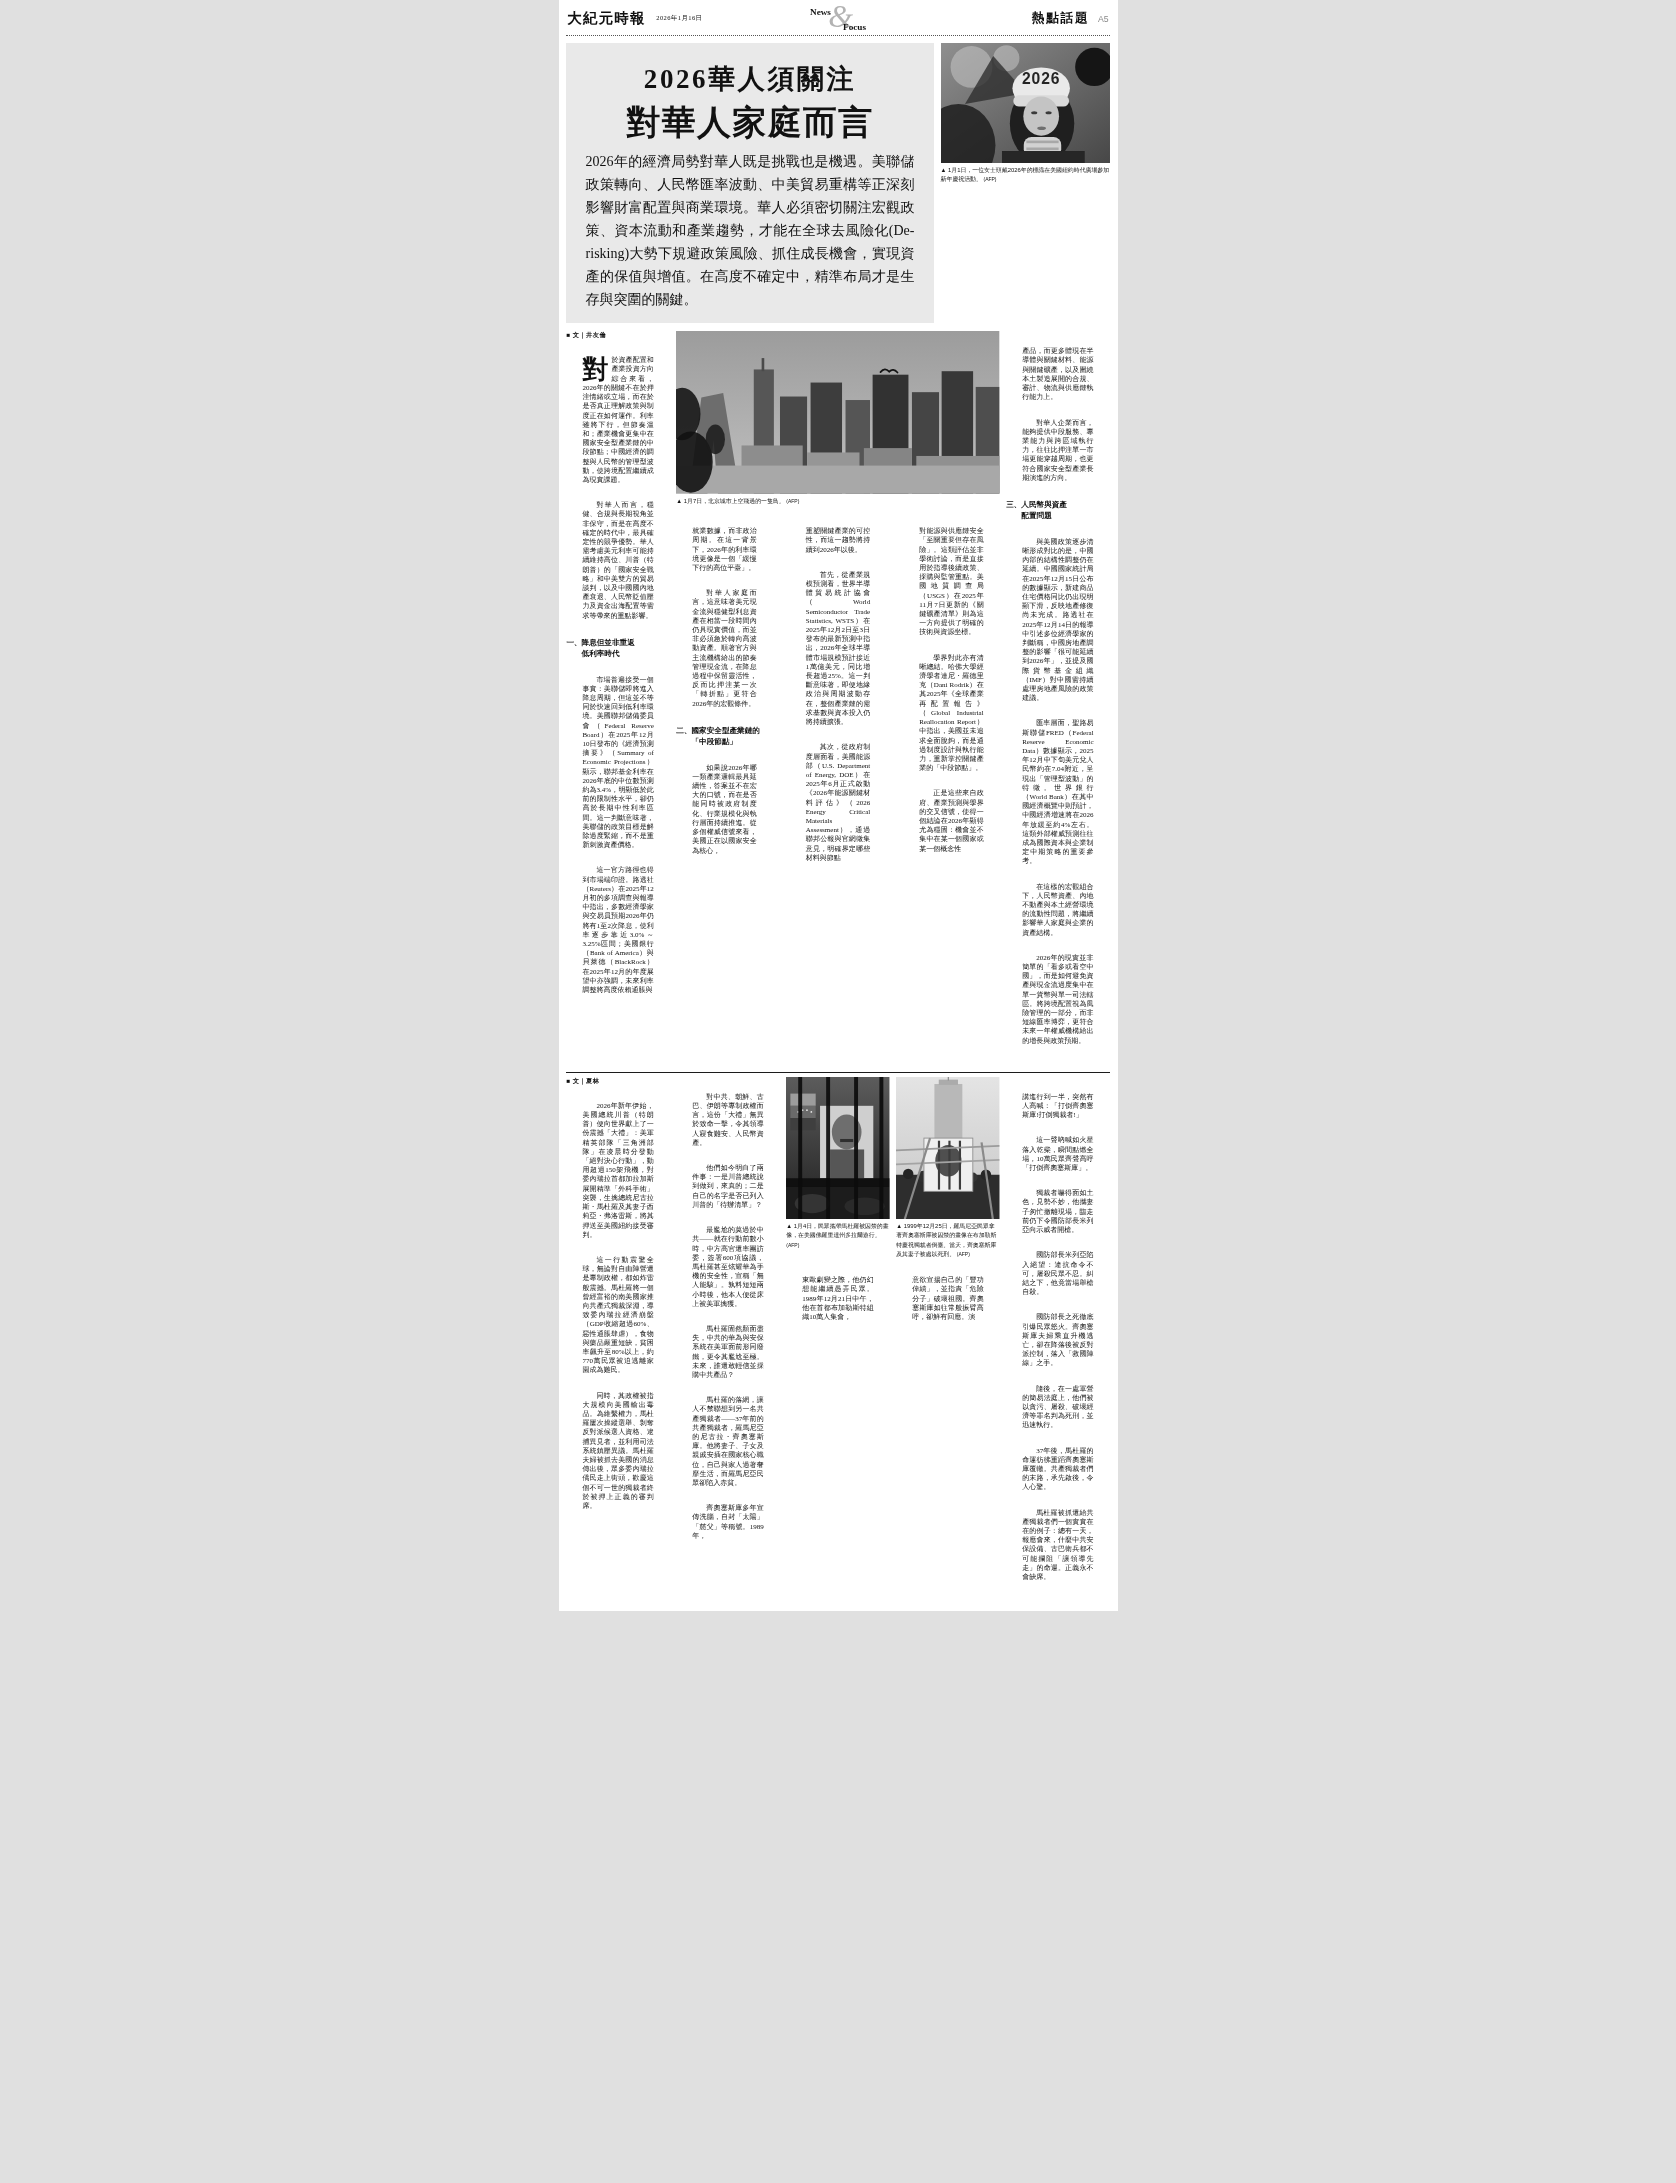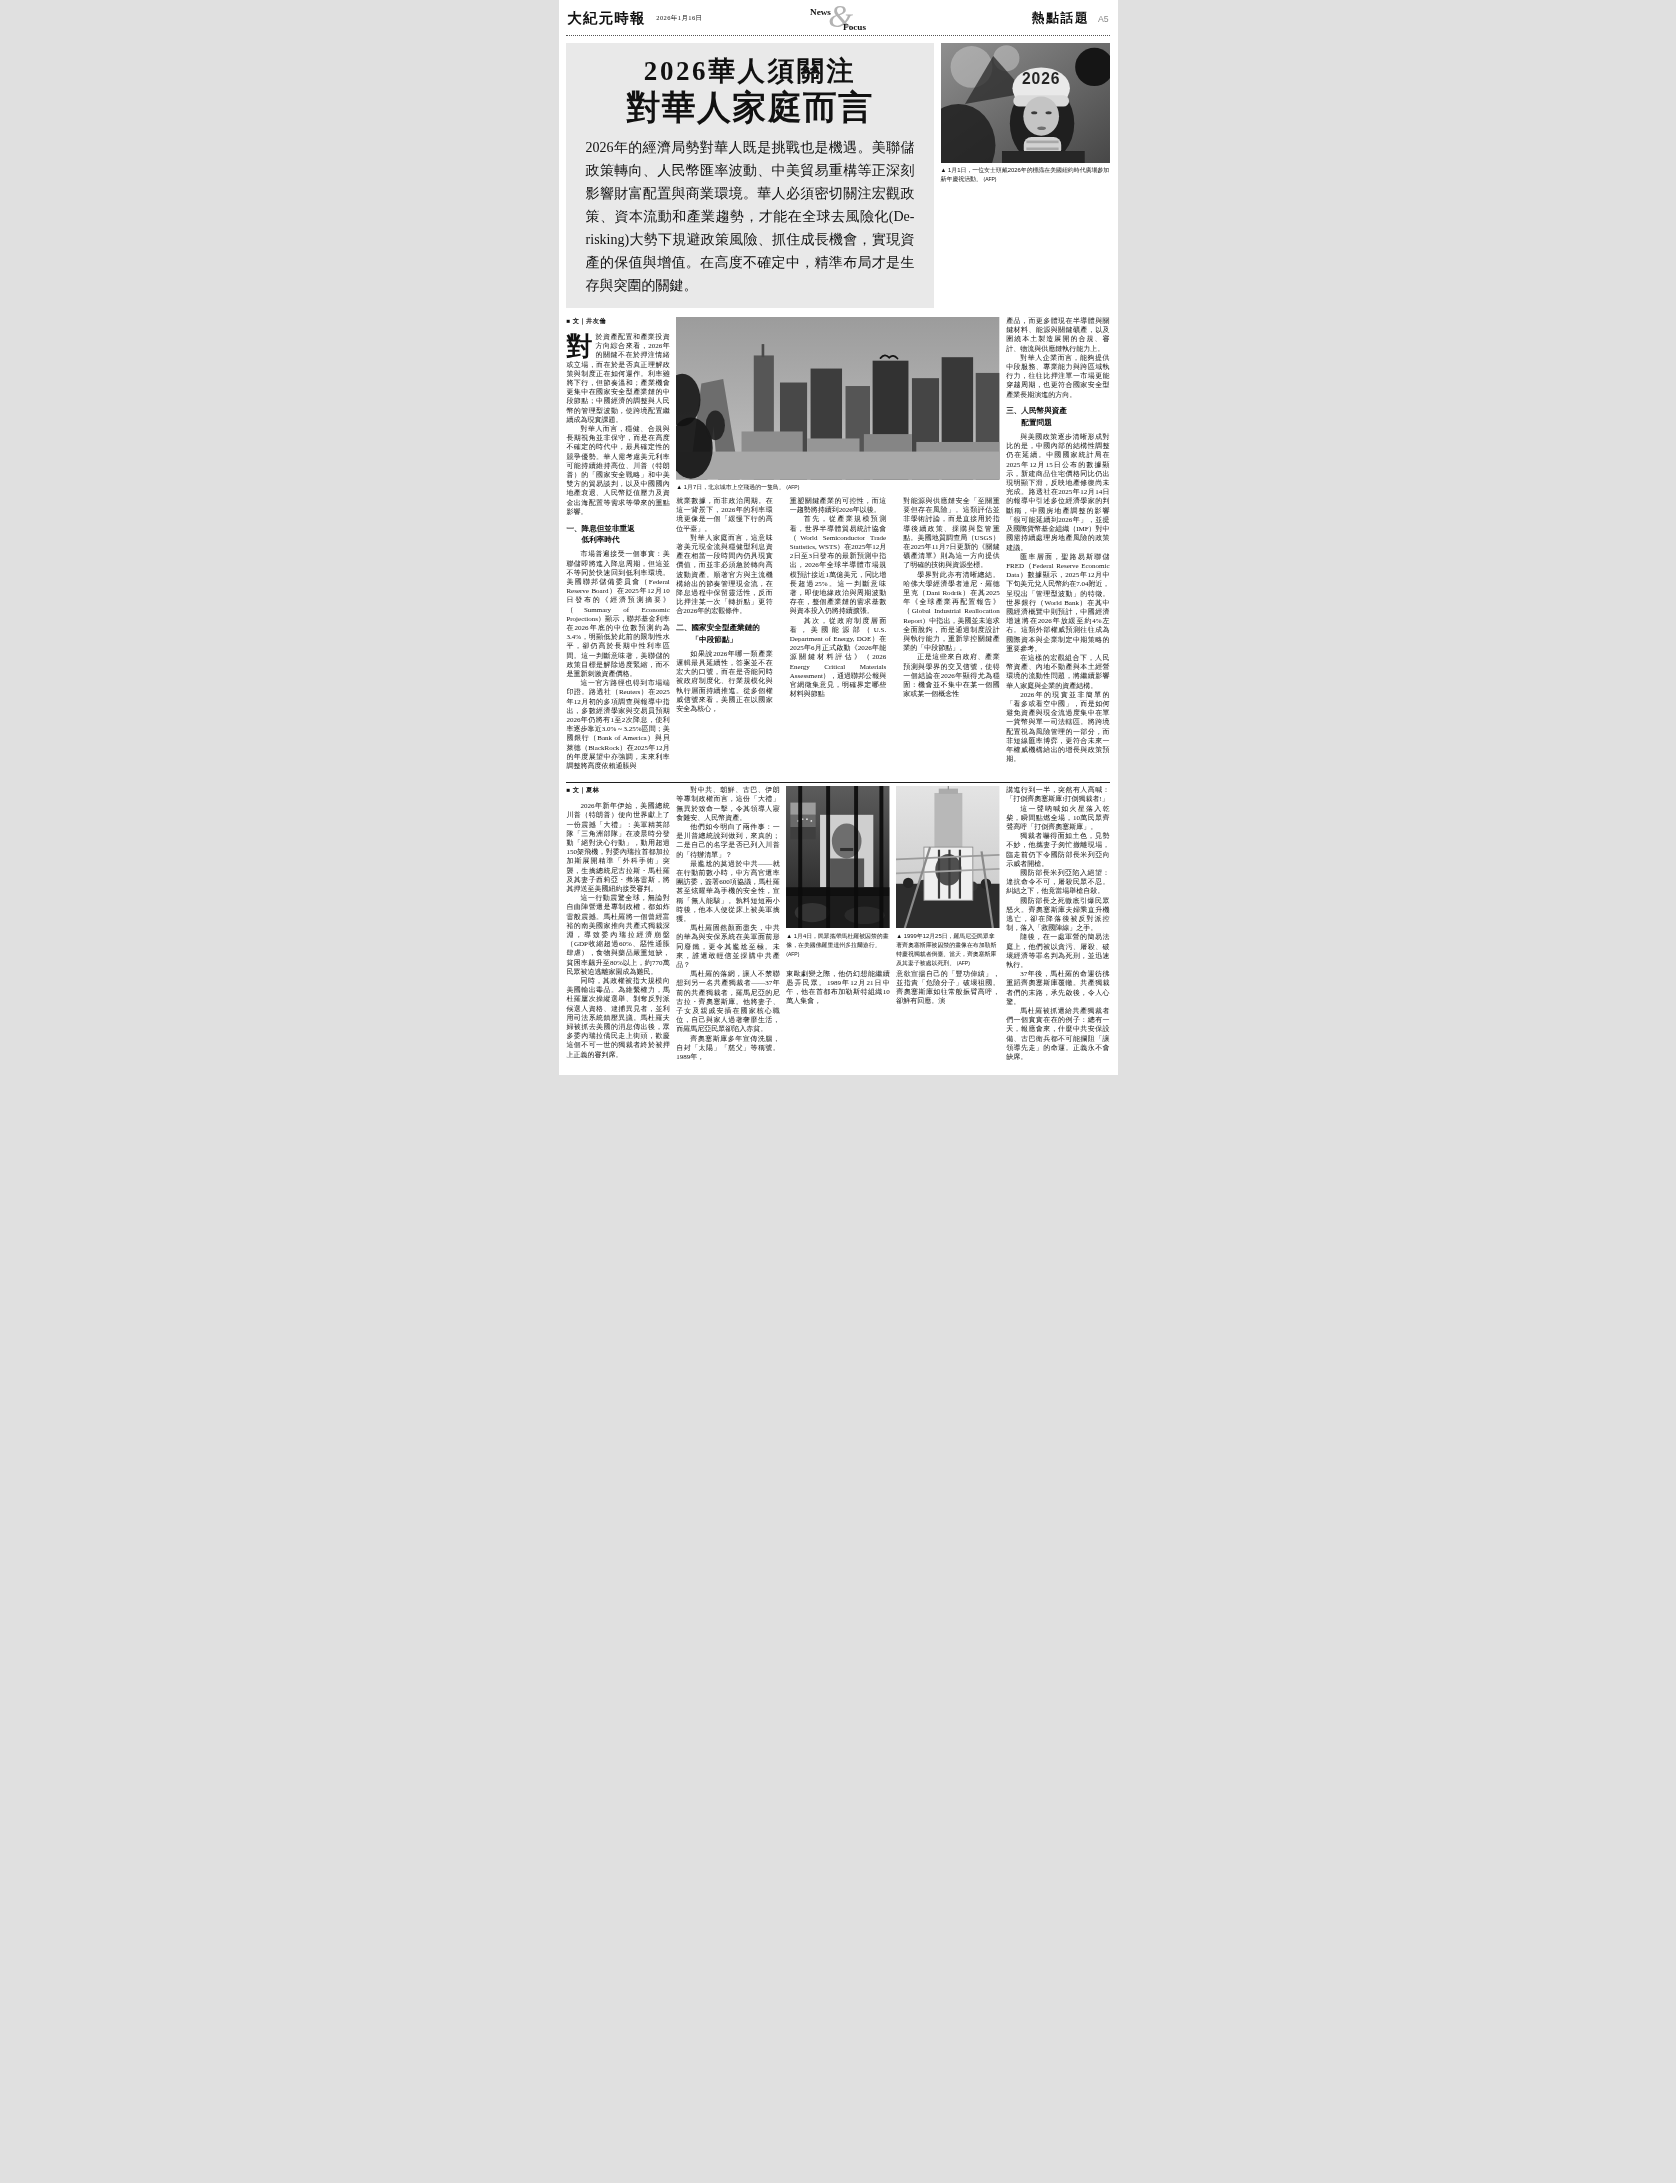--- a/index.html
+++ b/index.html
@@ -16,33 +16,33 @@
   .logo .amp { position:absolute; left:18.3px; top:-6.1px; font-size:32px; line-height:1; color:#b3b3b3; font-style:italic; }
   .logo .news { position:absolute; left:0; top:1.3px; font-size:9.2px; font-weight:700; }
   .logo .focus { position:absolute; right:0; bottom:-1.7px; font-size:9.2px; font-weight:700; }
   .mast-right { margin-left:auto; display:flex; align-items:baseline; }
   .section-name { font-size:12.7px; font-weight:900; letter-spacing:1.7px; }
   .page-no { font-size:8.7px; color:#8a8a8a; margin-left:8.7px; font-family:"Liberation Sans","DejaVu Sans",sans-serif; }
 
   
   .hero { display:flex; gap:7px; margin-top:7px; }
   .hero-left { flex:1 1 auto; background:#e9e9e9; padding:13px 17.5px 10.5px; }
-  .hl1 { margin:0; text-align:center; font-size:27px; font-weight:900; letter-spacing:2.6px; line-height:1.15; }
+  .hl1 { margin:8px; text-align:center; font-size:27px; font-weight:900; letter-spacing:2.6px; line-height:1.15; }
   .hl2 { margin:1.7px 0 0; text-align:center; font-size:34px; font-weight:900; letter-spacing:1.3px; line-height:1.15; }
   .lede { font-size:14px; font-weight:400; line-height:1.64; text-align:justify; margin:9.6px 1.7px 0; }
   .hero-right { flex:0 0 169px; width:169px; }
   .photo-frame svg { display:block; width:100%; height:auto; }
   .caption { font-family:"Liberation Sans","DejaVu Sans",sans-serif; font-size:5.9px; line-height:1.55; margin:3.1px 0 0; }
   .credit { font-size:5px; }
 
   
   .body1 { display:grid; grid-template-columns:repeat(5,1fr); column-gap:6.5px; margin-top:8.7px; }
   .mid { grid-column:2 / 5; }
   .midcols { display:grid; grid-template-columns:repeat(3,1fr); column-gap:17px; margin-top:5.2px; }
-  p.para { font-size:7px; line-height:9.2px; margin:0; text-align:justify; text-indent:2em; }
+  p.para { font-size:7px; line-height:9.2px; margin:16px; text-align:justify; text-indent:2em; }
   p.cont { text-indent:0; }
   p.first { text-indent:0; }
   .byline { font-family:"Liberation Sans","DejaVu Sans",sans-serif; font-size:6.3px; font-weight:700; margin:0 0 7px; letter-spacing:0.4px; }
   .dropcap { float:left; font-size:26px; line-height:.95; font-weight:700; padding:1.7px 3.1px 0 0; }
   h4.sec { font-family:"Liberation Sans","DejaVu Sans",sans-serif; font-size:7.6px; font-weight:900; margin:5.7px 0 4.8px; line-height:1.5; }
   .sec .ind { padding-left:2em; }
 
   
   .rule { border:none; border-top:0.9px solid #1c1c1c; margin:10.5px 0 3.5px; }
   .hl-a2 { text-align:center; font-size:23px; font-weight:900; letter-spacing:1.3px; margin:5.2px 0 10.5px; }

